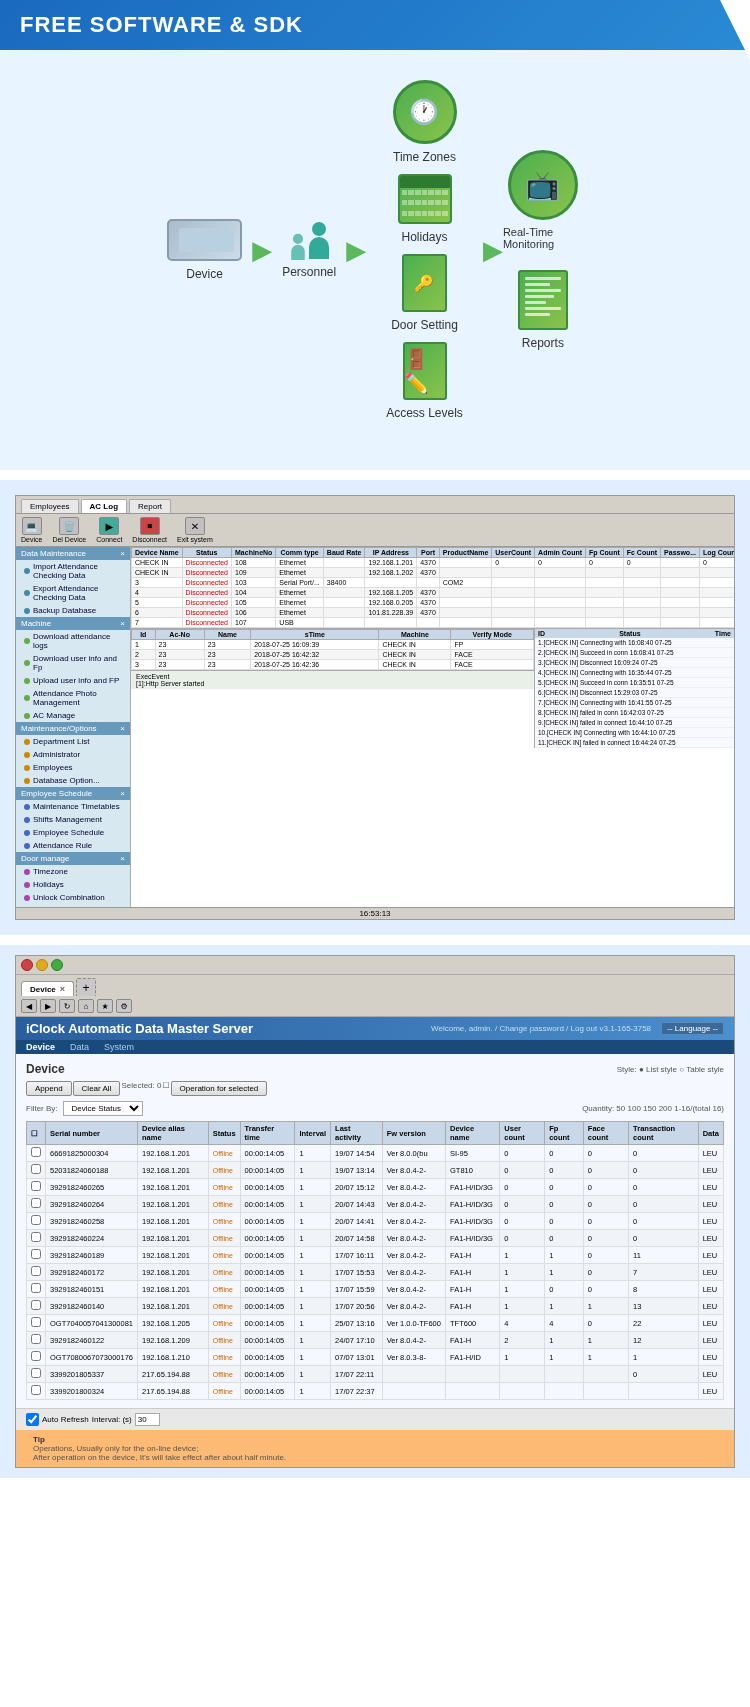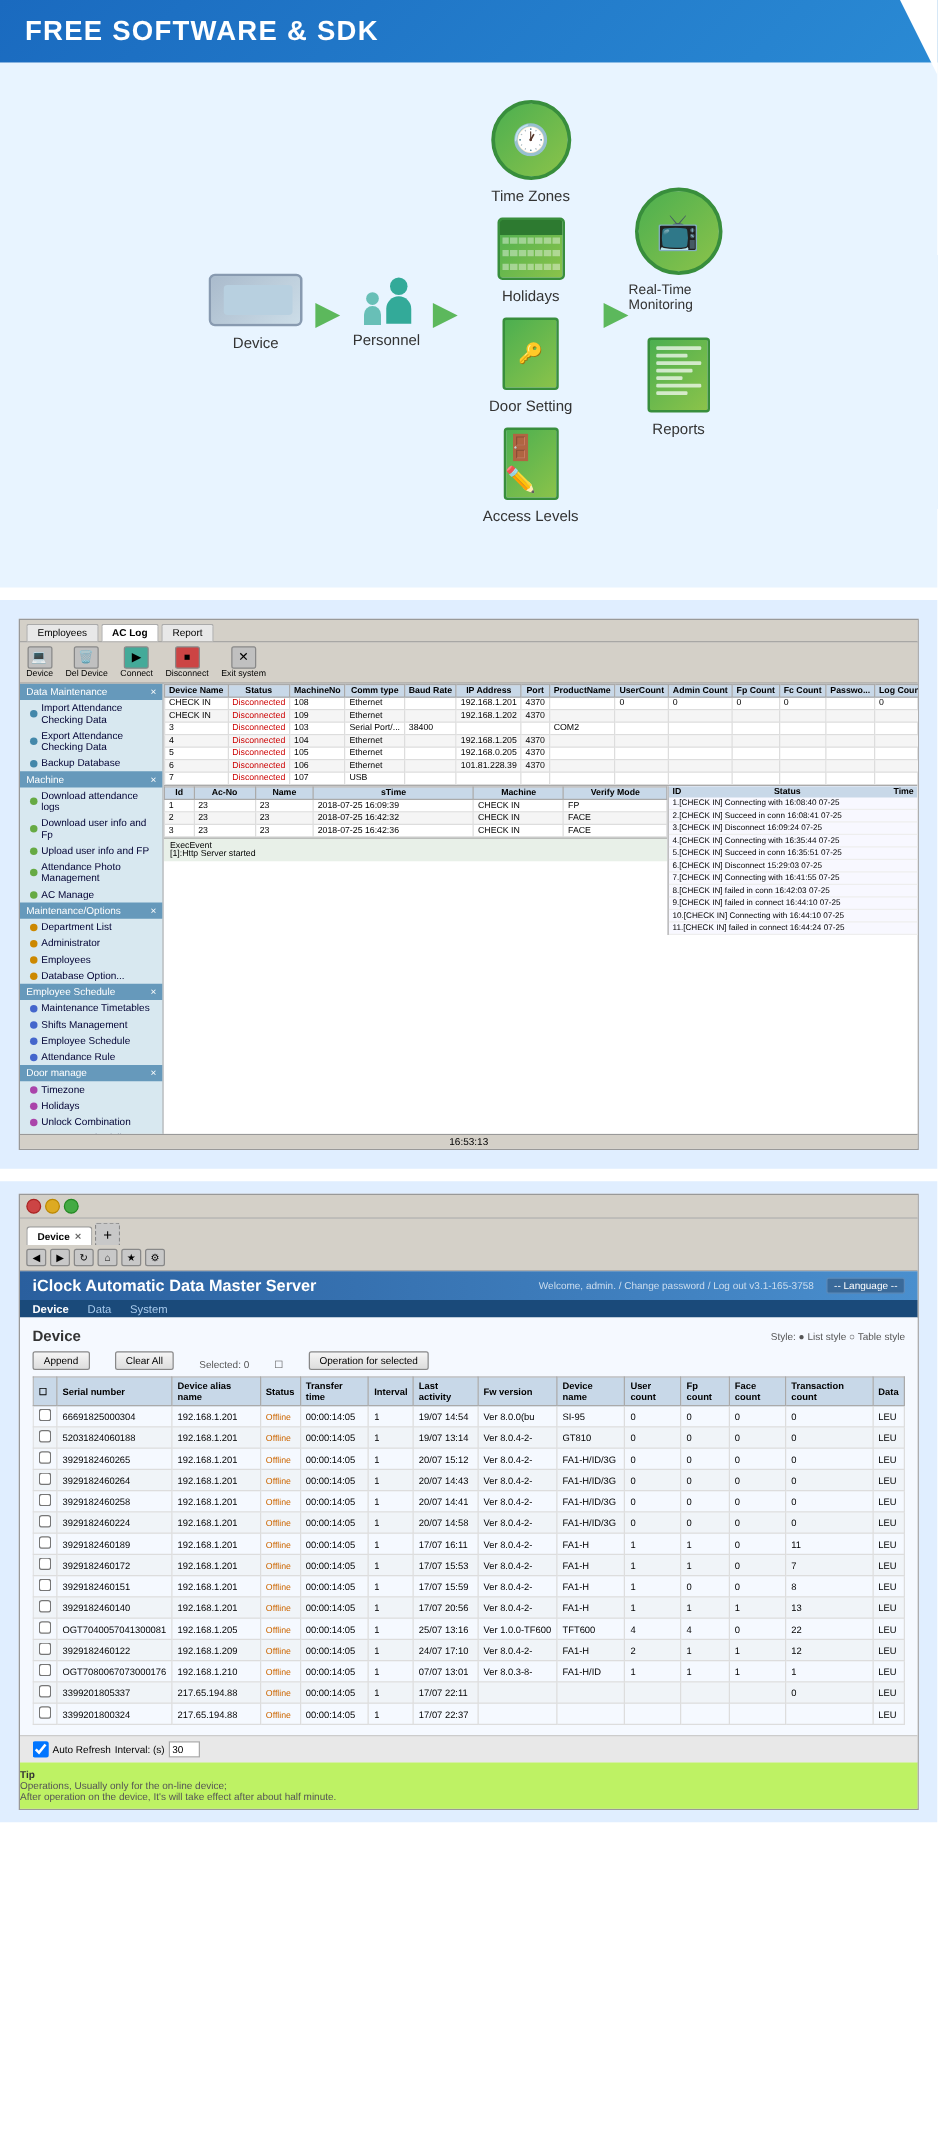--- a/index.html
+++ b/index.html
@@ -333,22 +333,22 @@
     .device-header {
       display: flex;
       justify-content: space-between;
       align-items: center;
       margin-bottom: 5px;
     }
     .device-title { font-size: 12px; font-weight: bold; color: #333; }
     .style-options { font-size: 8px; color: #555; }
     .action-bar {
       display: flex;
-      gap: 20px;
-      align-items: flex-end;
+      gap: 1px;
+      align-items: flex-start;
       margin-bottom: 5px;
       flex-wrap: wrap;
     }
     .action-btn {
       padding: 2px 8px;
       font-size: 8px;
       border: 1px solid #888;
       background: linear-gradient(to bottom, #f5f5f5, #ddd);
       cursor: pointer;
       border-radius: 2px;
@@ -398,24 +398,24 @@
       display: flex;
       align-items: center;
       gap: 10px;
     }
     .auto-refresh-check {
       display: flex;
       align-items: center;
       gap: 3px;
     }
     .tip-section {
-      padding: 5px 0;
+      padding: 5px 17px;
       font-size: 8px;
       color: #555;
-      background: #bef264;
+      background: #fdba74;
     }
     .tip-label { font-weight: bold; color: #333; }
 
     
     .personnel-icon {
       display: flex;
       align-items: flex-end;
       gap: 3px;
     }
     .person-shape {
@@ -1006,20 +1006,27 @@
         <div class="device-title">Device</div>
         <div class="style-options">Style: ● List style  ○ Table style</div>
       </div>
       <div class="action-bar">
         <button class="action-btn">Append</button>
         <button class="action-btn">Clear All</button>
         <span style="font-size:8px; color:#555;">Selected: 0</span>
         <span style="font-size:8px; color:#555;">☐</span>
         <button class="action-btn">Operation for selected</button>
       </div>
+      <div class="filter-bar">
+        <span class="filter-label">Filter By:</span>
+        <select class="filter-select">
+          <option>Device Status</option>
+        </select>
+        <span class="quantity-info">Quantity: 50 100 150 200  1-16/(total 16)</span>
+      </div>
 
       <div style="overflow-x:auto;">
         <table class="web-table">
           <thead>
             <tr>
               <th>☐</th>
               <th>Serial number</th>
               <th>Device alias name</th>
               <th>Status</th>
               <th>Transfer time</th>

